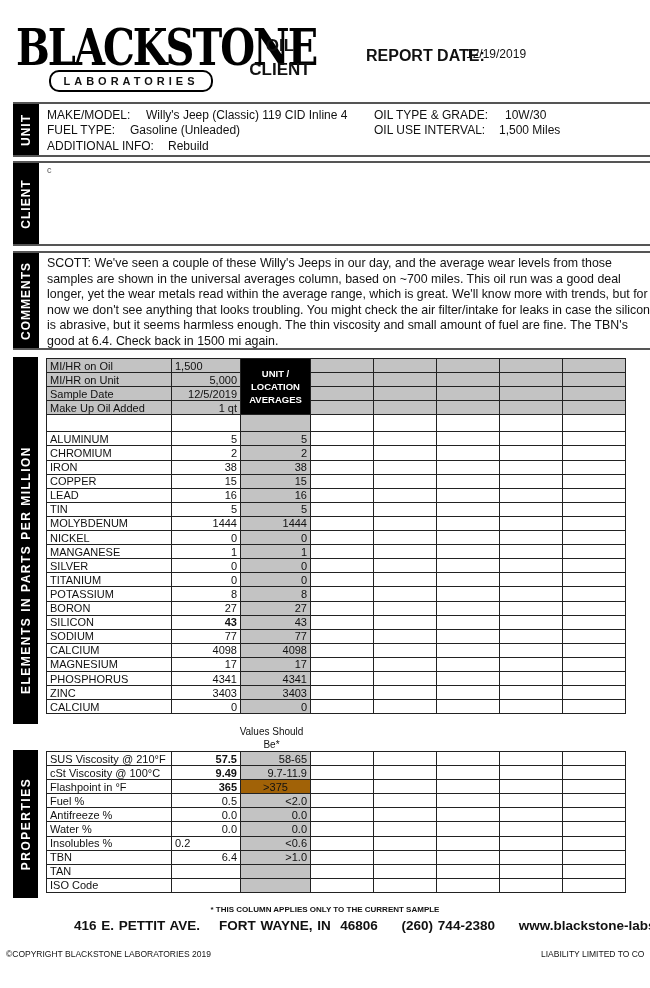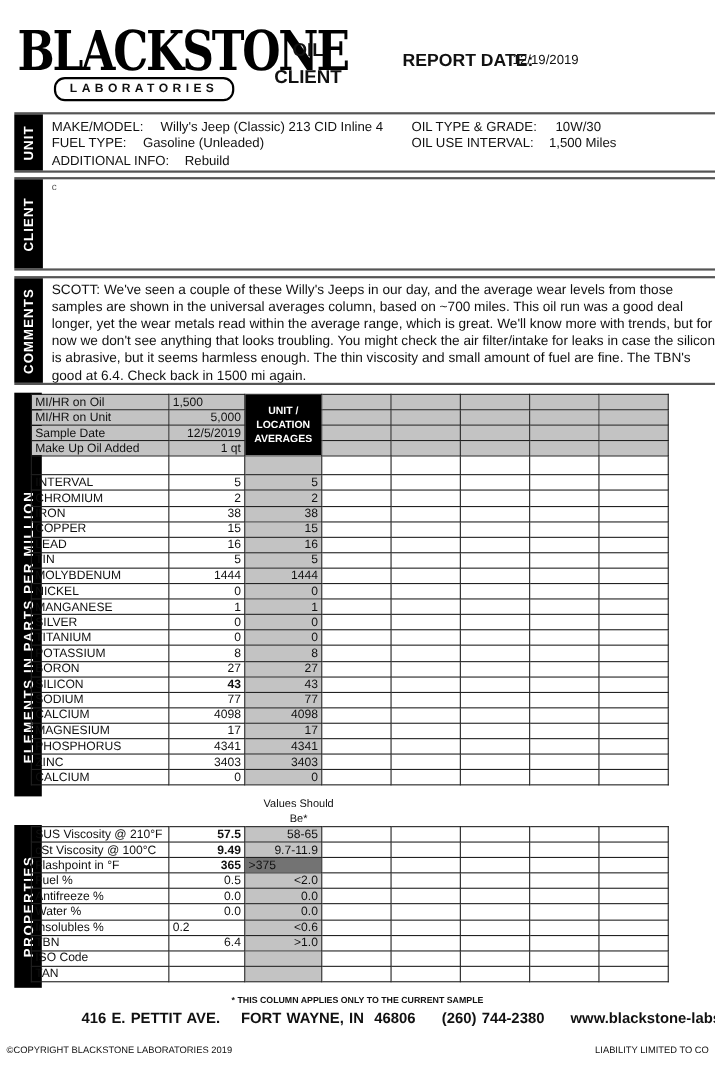--- a/index.html
+++ b/index.html
@@ -12,21 +12,21 @@
   .rdate-l { left:366px; top:47px; font-weight:bold; font-size:16px; }
   .rdate-v { left:466px; top:47px; font-size:12px; }
   .section { position:absolute; left:13px; border-top:2px solid #555; border-bottom:2px solid #555; }
   .side { position:absolute; left:0; top:0; bottom:0; width:26px; background:#000; color:#fff; }
   .side span { position:absolute; left:50%; top:50%; transform:translate(-50%,-50%) rotate(-90deg); white-space:nowrap; font-weight:bold; font-size:12px; letter-spacing:1px; }
   .unit { top:102px; width:637px; height:51px; }
   .client { top:161px; width:637px; height:81px; }
   .comments { top:251px; width:637px; height:95px; }
   .txt { position:absolute; font-size:12px; white-space:nowrap; }
   .comment-text { position:absolute; left:34px; top:3px; width:605px; font-size:12.4px; line-height:15.5px; }
-  table.grid { position:absolute; left:28px; border-collapse:collapse; table-layout:fixed;border-radius:17px; }
+  table.grid { position:absolute; left:46px; border-collapse:collapse; table-layout:fixed;border-radius:17px; }
   table.grid td { border:1.5px solid #222; height:13.1px; padding:0 3px; font-size:11px; line-height:12px; white-space:nowrap; overflow:hidden; }
   .c-lab { width:125px; }
   .c-val { width:62px; text-align:right; }
   .c-avg { width:63px; text-align:right; background:#c3c3c3; }
   .c-e { width:63px; }
   .gray td { background:#c3c3c3; }
   .blackcell { background:#000 !important; color:#fff; text-align:center; font-weight:bold; font-size:9.5px !important; line-height:13px !important; }
   .bold { font-weight:bold; }
   .sidebar-el { left:13px; top:357px; width:25px; height:367px; background:#000; }
   .sidebar-pr { left:13px; top:750px; width:25px; height:148px; background:#000; }
@@ -49,21 +49,21 @@
   <div>CLIENT</div>
 </div>
 <div class="abs rdate-l">REPORT DATE:</div>
 <div class="abs rdate-v">12/19/2019</div>
 
 <div class="section unit">
   <div class="side">
       <span>UNIT</span>
     </div>
   <div class="txt" style="left:34px;top:4px">MAKE/MODEL:</div>
-  <div class="txt" style="left:133px;top:4px">Willy's Jeep (Classic) 213 CID Inline 4</div>
+  <div class="txt" style="left:133px;top:4px">Willy's Jeep (Classic) 119 CID Inline 4</div>
   <div class="txt" style="left:34px;top:19px">FUEL TYPE:</div>
   <div class="txt" style="left:117px;top:19px">Gasoline (Unleaded)</div>
   <div class="txt" style="left:34px;top:35px">ADDITIONAL INFO:</div>
   <div class="txt" style="left:155px;top:35px">Rebuild</div>
   <div class="txt" style="left:361px;top:4px">OIL TYPE &amp; GRADE:</div>
   <div class="txt" style="left:492px;top:4px">10W/30</div>
   <div class="txt" style="left:361px;top:19px">OIL USE INTERVAL:</div>
   <div class="txt" style="left:486px;top:19px">1,500 Miles</div>
 </div>
 
@@ -140,21 +140,21 @@
         <td class="c-avg" style="height: 16px;"></td>
         <td></td>
         <td></td>
         <td></td>
         <td></td>
         <td></td>
       </tr>
     </tbody>
   <tbody id="elements-body">
       <tr>
-        <td>INTERVAL</td>
+        <td>ALUMINUM</td>
         <td class="c-val" style="text-align: right;">5</td>
         <td class="c-avg" style="text-align: right; background: rgb(195, 195, 195);">5</td>
         <td></td>
         <td></td>
         <td></td>
         <td></td>
         <td></td>
       </tr>
       <tr>
         <td>CHROMIUM</td>
@@ -383,21 +383,21 @@
         <td class="c-avg" style="text-align: right; background: rgb(195, 195, 195);">9.7-11.9</td>
         <td></td>
         <td></td>
         <td></td>
         <td></td>
         <td></td>
       </tr>
       <tr>
         <td>Flashpoint in °F</td>
         <td class="c-val bold" style="text-align: right;">365</td>
-        <td class="c-avg" style="text-align: left; background: #737373;">&gt;375</td>
+        <td class="c-avg" style="text-align: center; background: #a16207;">&gt;375</td>
         <td></td>
         <td></td>
         <td></td>
         <td></td>
         <td></td>
       </tr>
       <tr>
         <td>Fuel %</td>
         <td class="c-val" style="text-align: right;">0.5</td>
         <td class="c-avg" style="text-align: right; background: rgb(195, 195, 195);">&lt;2.0</td>
@@ -441,31 +441,31 @@
         <td>TBN</td>
         <td class="c-val" style="text-align: right;">6.4</td>
         <td class="c-avg" style="text-align: right; background: rgb(195, 195, 195);">&gt;1.0</td>
         <td></td>
         <td></td>
         <td></td>
         <td></td>
         <td></td>
       </tr>
       <tr>
-        <td>ISO Code</td>
+        <td>TAN</td>
         <td class="c-val" style="text-align: right;"></td>
         <td class="c-avg" style="text-align: right; background: rgb(195, 195, 195);"></td>
         <td></td>
         <td></td>
         <td></td>
         <td></td>
         <td></td>
       </tr>
       <tr>
-        <td>TAN</td>
+        <td>ISO Code</td>
         <td class="c-val" style="text-align: right;"></td>
         <td class="c-avg" style="text-align: right; background: rgb(195, 195, 195);"></td>
         <td></td>
         <td></td>
         <td></td>
         <td></td>
         <td></td>
       </tr>
     </tbody>
 </table>

